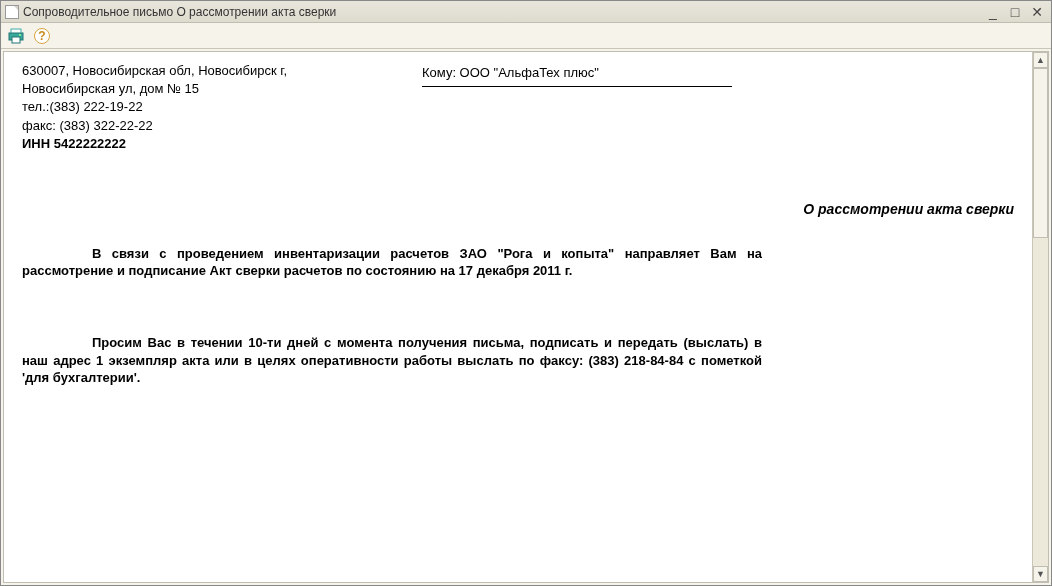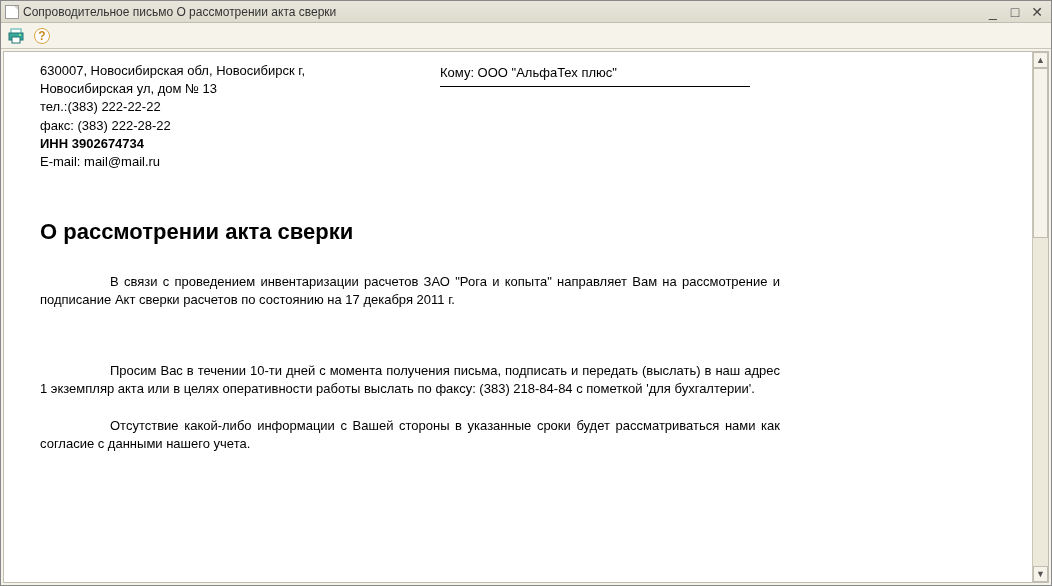--- a/index.html
+++ b/index.html
@@ -86,21 +86,21 @@
 .scroll-wrap {
   position:absolute;
   top:2px; left:2px; right:2px; bottom:2px;
   background:#fff;
   border:1px solid #c0beb2;
   display:flex;
 }
 .document {
   flex:1;
   overflow:auto;
-  padding:10px 18px 10px 36px;
+  padding:10px 18px 10px 18px;
   font-family: Arial, sans-serif;
 }
 .scrollbar-v {
   width:16px;
   background:#ece9da;
   border-left:1px solid #c9c6b8;
   display:flex; flex-direction:column;
 }
 .scroll-arrow {
   height:16px;
@@ -125,30 +125,32 @@
 .sender-col { width:340px; line-height:1.4; }
 .recipient-col { width:310px; margin-left:20px; }
 .recipient-row {
   border-bottom:1px solid #000;
   padding:2px 0 4px 0;
   line-height:1.35;
 }
 .inn { font-weight:bold; }
 .outgoing { margin-top:18px; }
 .doc-title {
-  text-align:left;
+  text-align:right;
   font-weight:bold;
-  font-size:22px;
+  font-style:italic;
+  font-size:14px;
   margin:48px 0 28px 0;
 }
 .body-para {
   width:740px;
   text-align:justify;
   line-height:1.35;
   margin-bottom:4px;
+  font-weight:bold;
 }
 .indent { text-indent:70px; }
 .gap { margin-top:54px; }
 .gap2 { margin-top:20px; }
 </style>
 </head>
 <body>
 
 <div class="window">
 
@@ -176,36 +178,34 @@
     </div>
   </div>
 
   <div class="content-area">
     <div class="scroll-wrap">
       <div class="document">
 
         <div class="header-block">
           <div class="sender-col">
             <div>630007, Новосибирская обл, Новосибирск г,</div>
-            <div>Новосибирская ул, дом № 13</div>
-            <div>тел.:(383) 222-22-22</div>
-            <div>факс: (383) 222-28-22</div>
-            <div class="inn">ИНН 3902674734</div>
-            <div>E-mail: mail@mail.ru</div>
+            <div>Новосибирская ул, дом № 15</div>
+            <div>тел.:(383) 222-19-22</div>
+            <div>факс: (383) 322-22-22</div>
+            <div class="inn">ИНН 5422222222</div>
           </div>
           <div class="recipient-col">
             <div class="recipient-row">Кому: ООО "АльфаТех плюс"</div>
           </div>
         </div>
 
         <div class="doc-title">О рассмотрении акта сверки</div>
 
         <div class="body-para indent">В связи с проведением инвентаризации расчетов ЗАО "Рога и копыта" направляет Вам на рассмотрение и подписание Акт сверки расчетов  по состоянию на 17 декабря 2011 г.</div>
         <div class="body-para indent gap">Просим Вас в течении 10-ти дней с момента получения письма, подписать и передать (выслать) в наш адрес 1 экземпляр акта или в целях оперативности работы выслать по факсу: (383) 218-84-84 с пометкой 'для бухгалтерии'.</div>
-        <div class="body-para indent gap2">Отсутствие какой-либо информации с Вашей стороны в указанные сроки будет рассматриваться нами как согласие с данными нашего учета.</div>
 
       </div>
       <div class="scrollbar-v">
         <div class="scroll-arrow">▲</div>
         <div class="scroll-track">
           <div class="scroll-thumb"></div>
         </div>
         <div class="scroll-arrow">▼</div>
       </div>
     </div>

